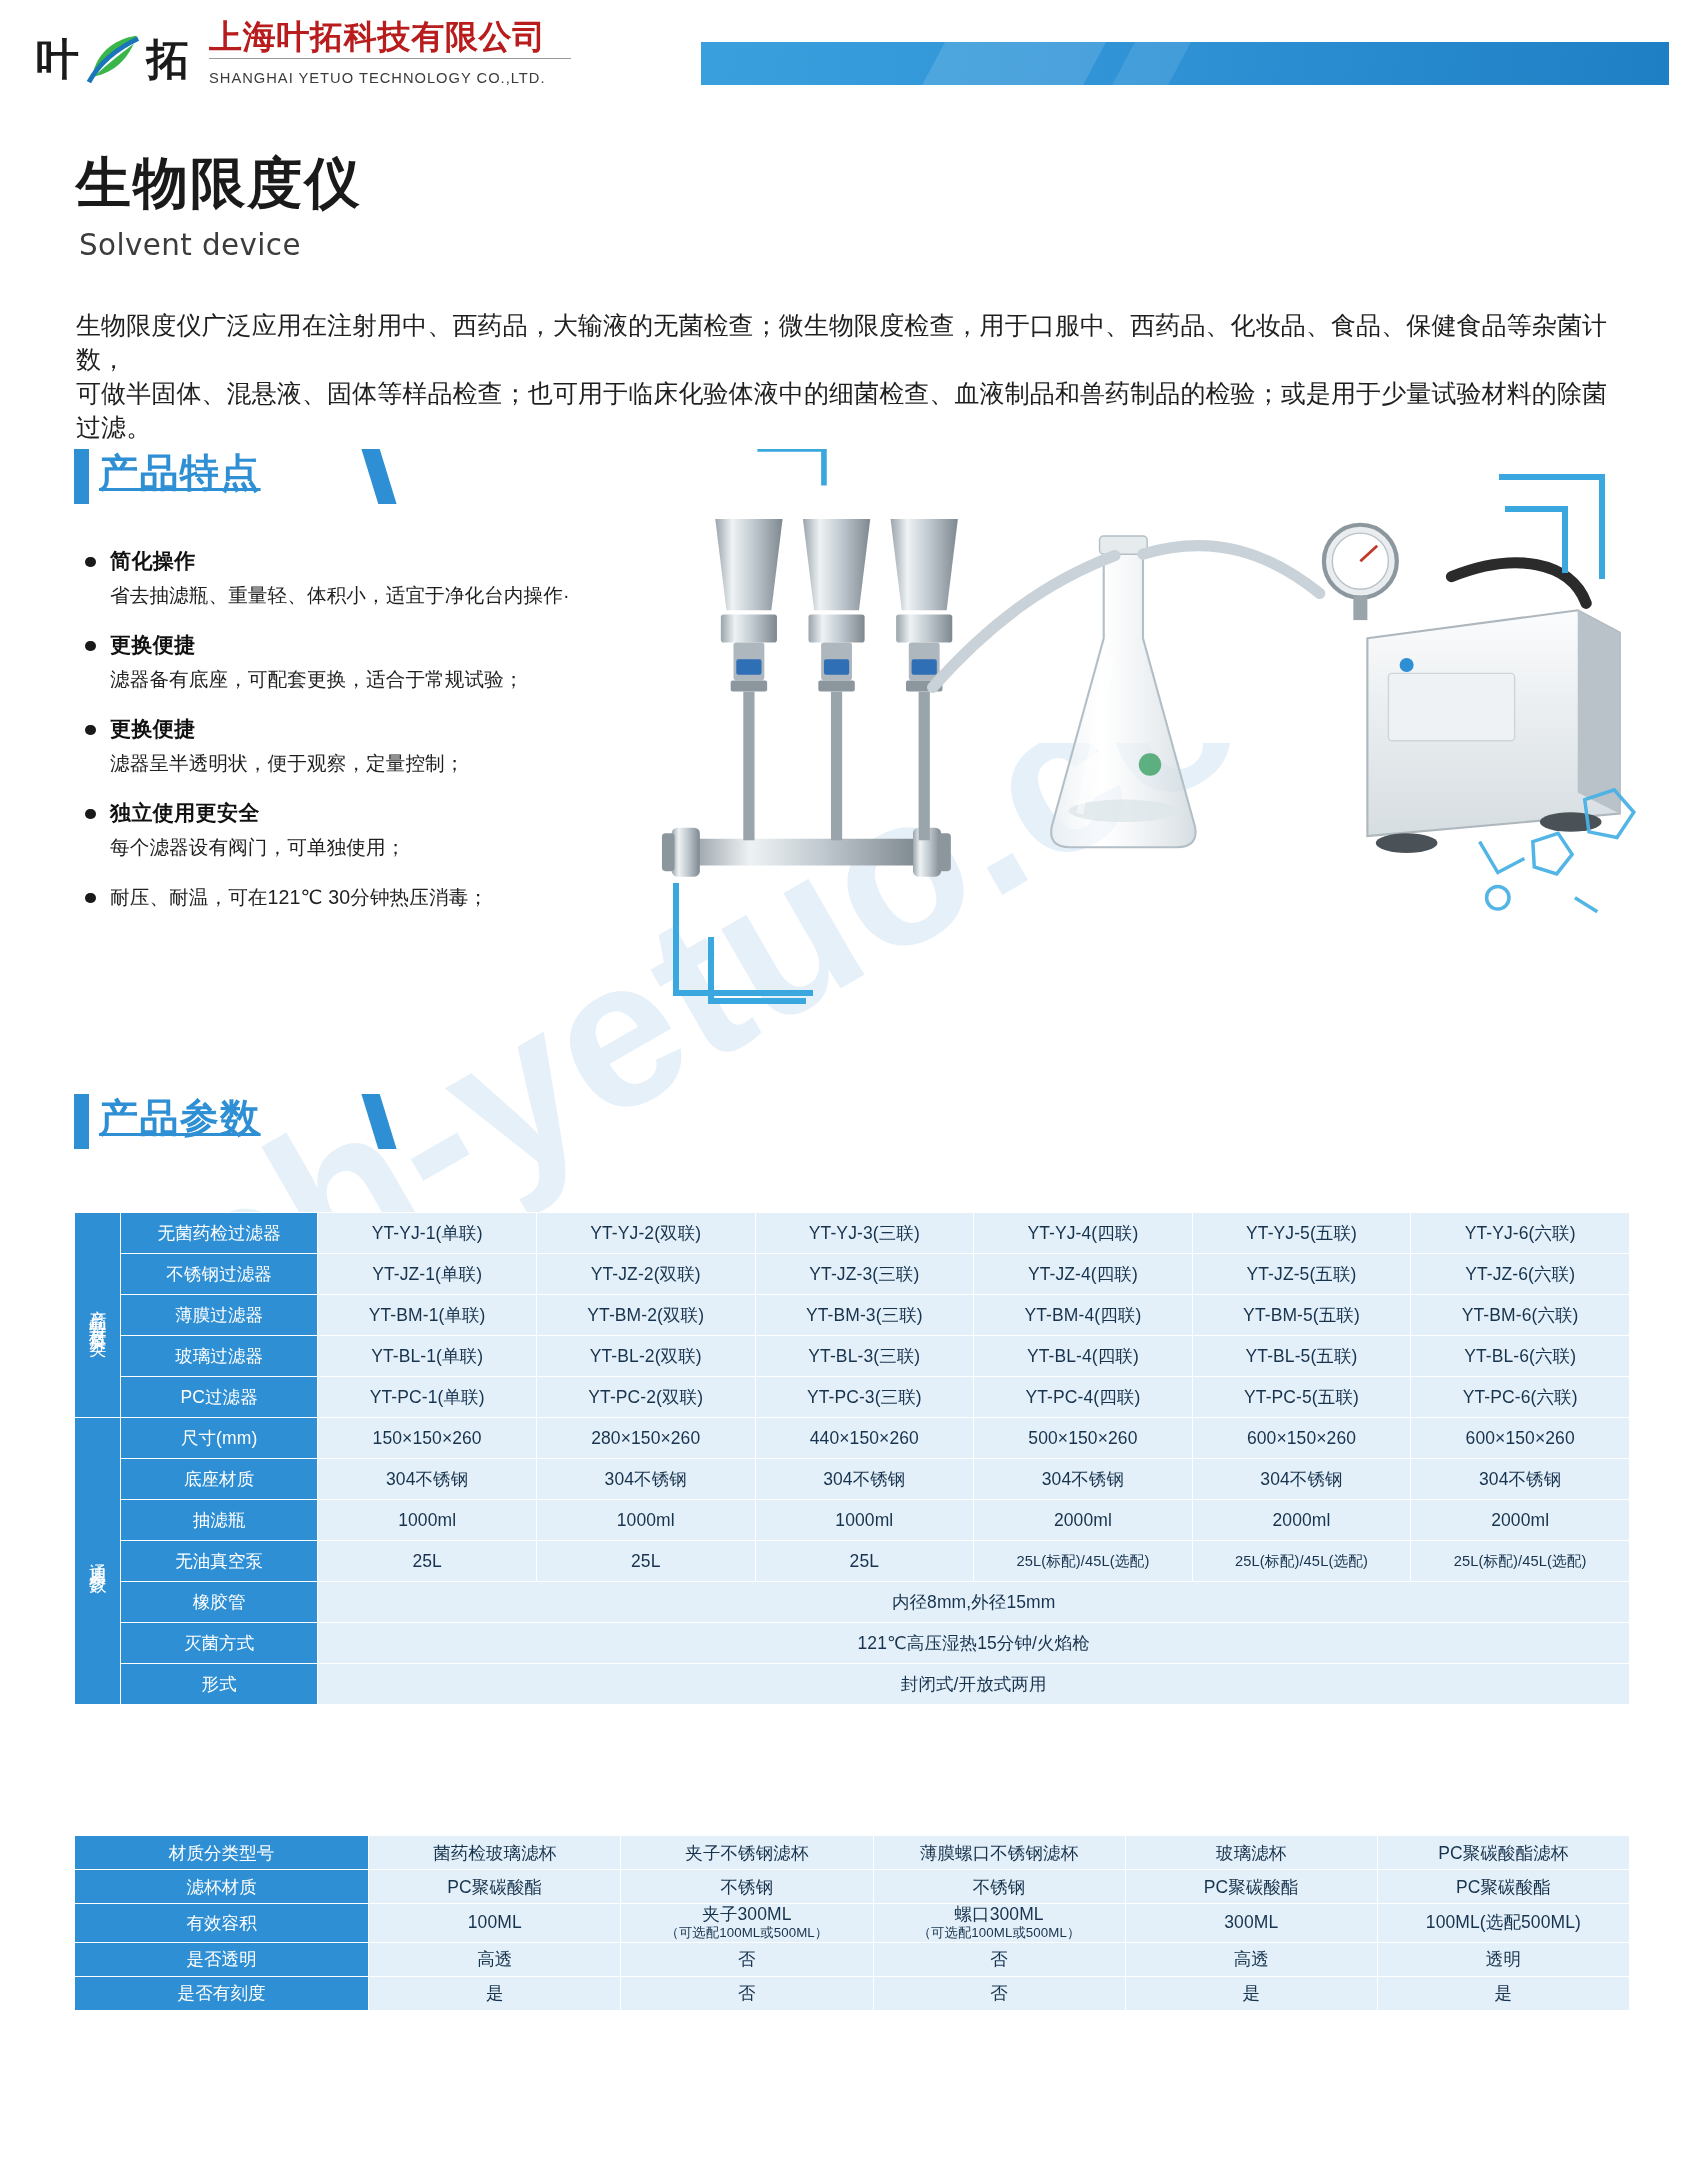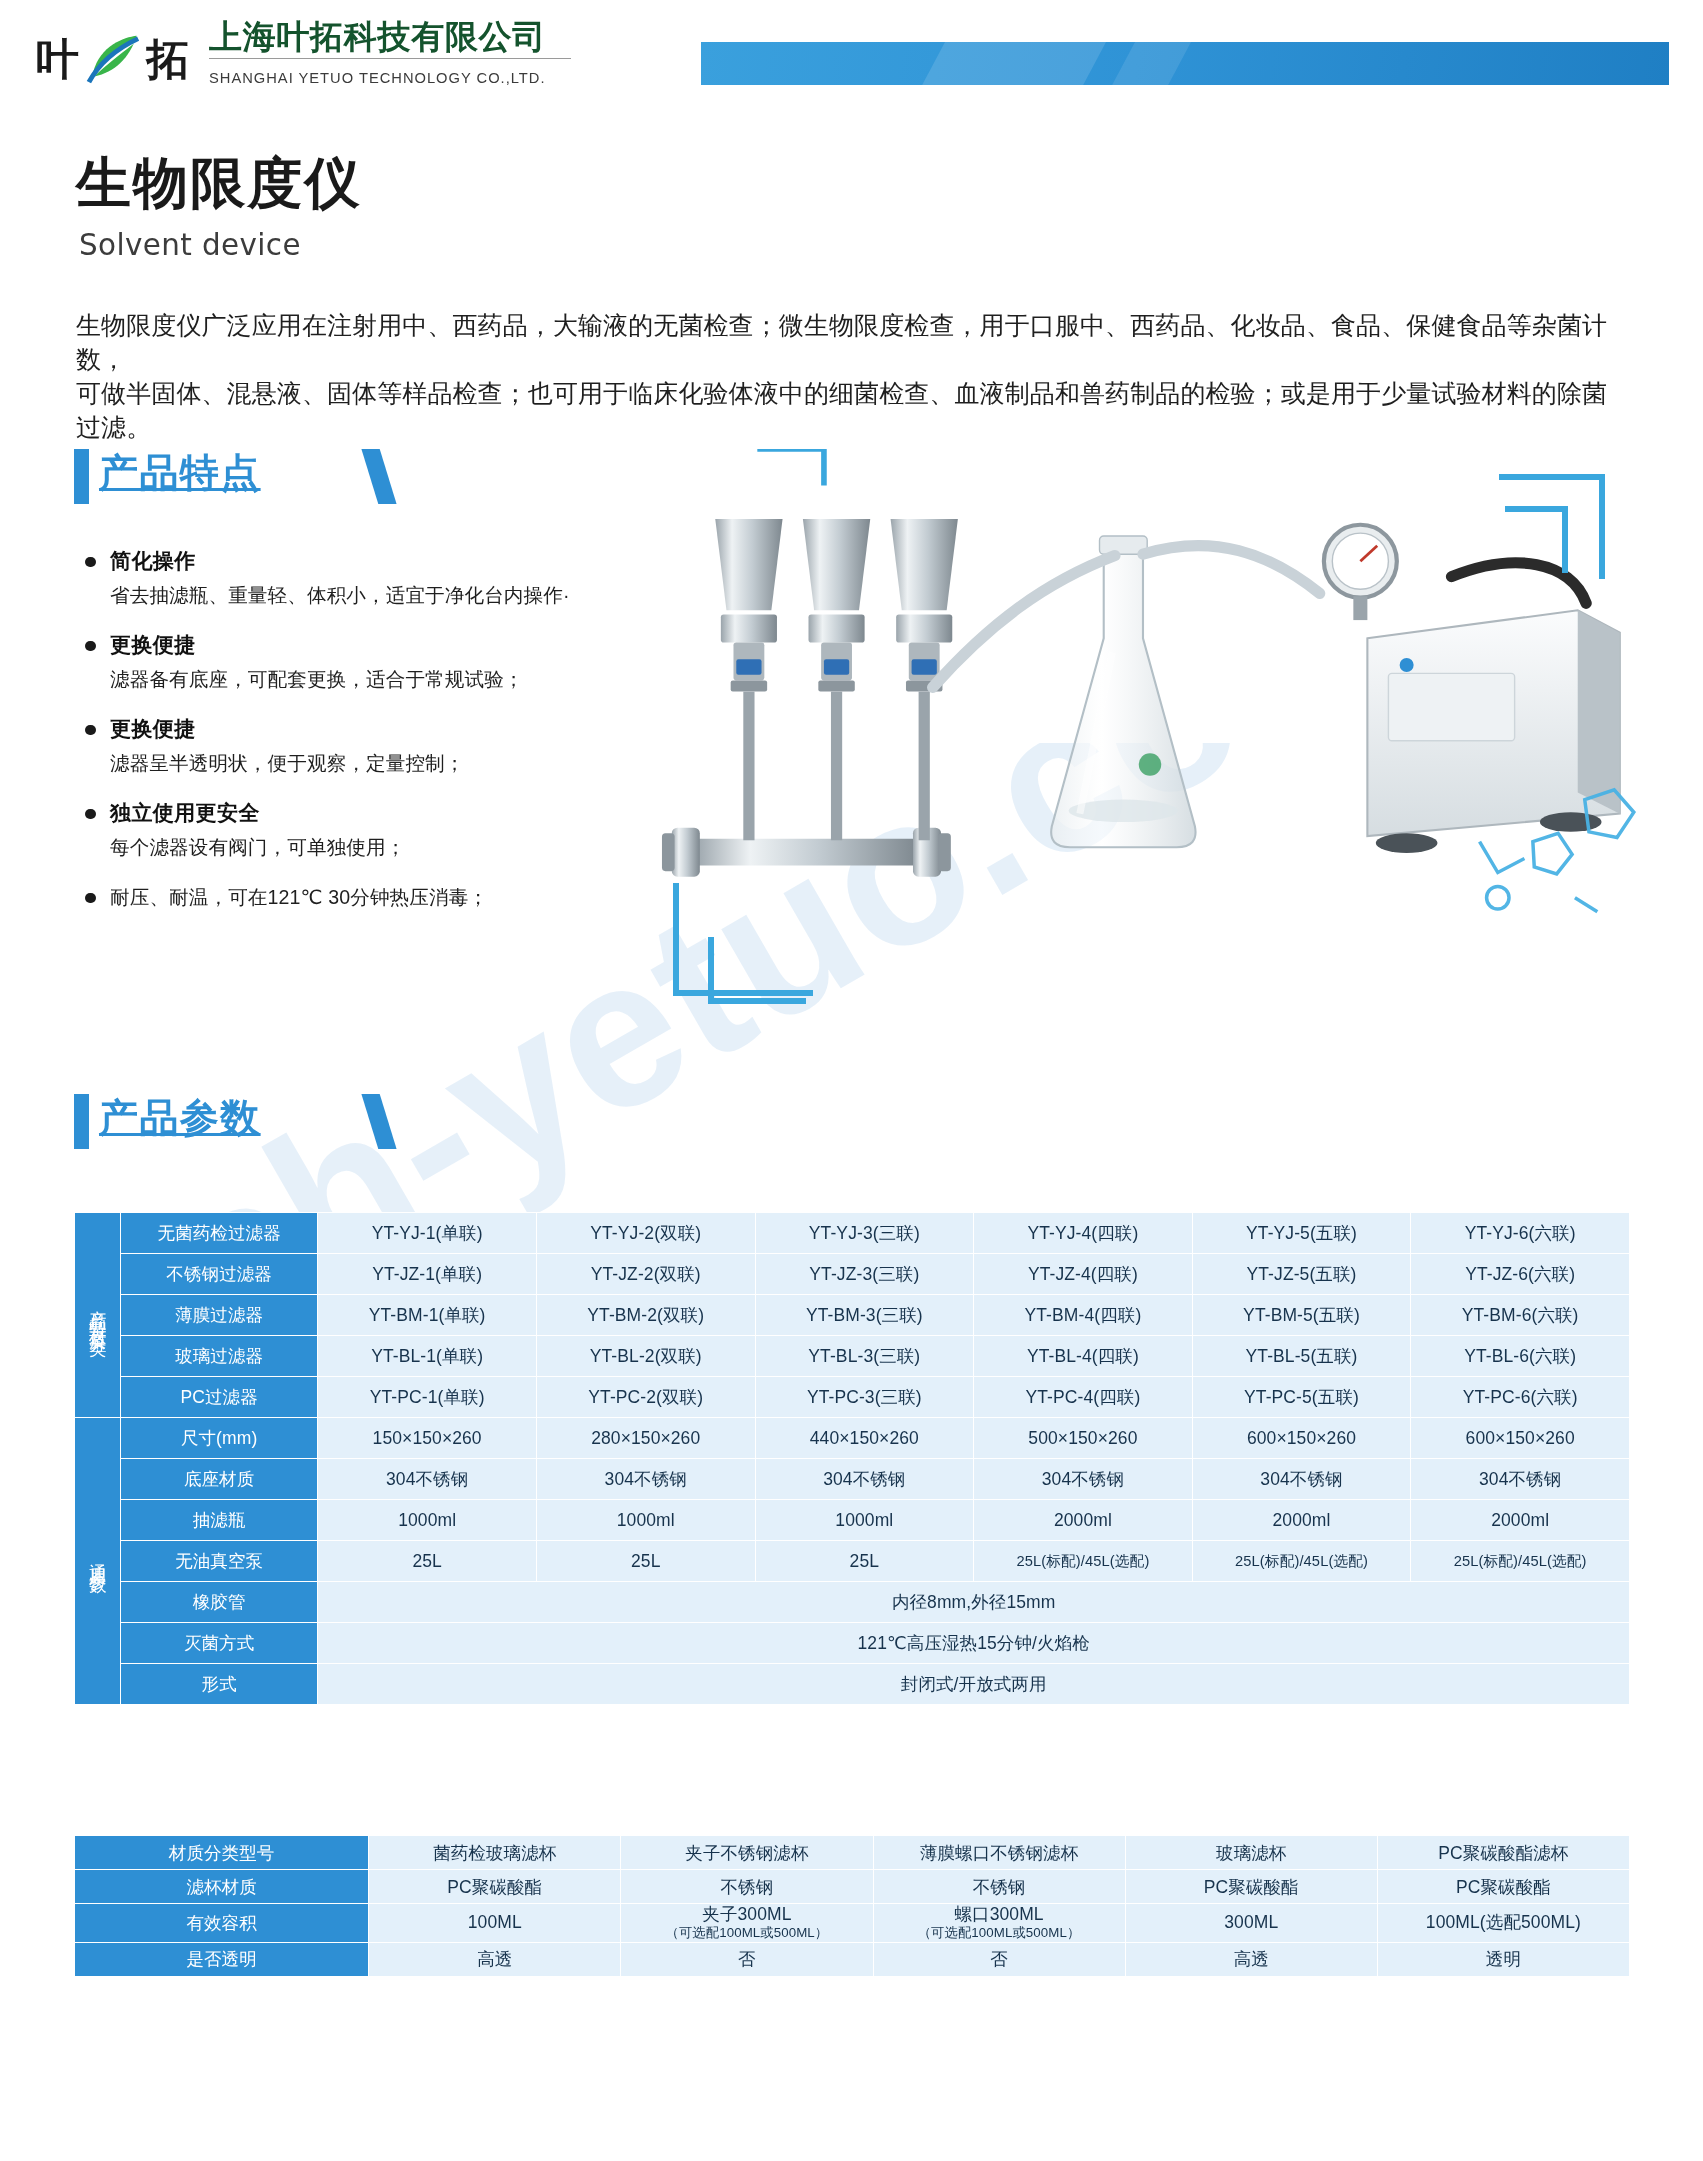--- a/index.html
+++ b/index.html
@@ -71,21 +71,21 @@
     position: relative;
   }
   .leaf svg { display:block; }
   .logo-text {
     margin-left: 18px;
     padding-bottom: 2.8px;
   }
   .logo-text .cn {
     font-size: 33px;
     font-weight: bold;
-    color: #14532d;
+    color: #b91c1c;
     letter-spacing: 0.7px;
     line-height: 1.05;
   }
   .logo-text .en {
     font-size: 14.7px;
     color: #3b3b3b;
     letter-spacing: 1px;
     margin-top: 4.2px;
     border-top: 0.7px solid #9a9a9a;
     padding-top: 11px;
@@ -625,15 +625,23 @@
       </td>
     </tr>
     <tr>
       <td class="hdr">是否透明</td>
       <td>高透</td>
       <td>否</td>
       <td>否</td>
       <td>高透</td>
       <td>透明</td>
     </tr>
+    <tr>
+      <td class="hdr">是否有刻度</td>
+      <td>是</td>
+      <td>否</td>
+      <td>否</td>
+      <td>是</td>
+      <td>是</td>
+    </tr>
   </tbody>
 </table>
 
 
 </body></html>

